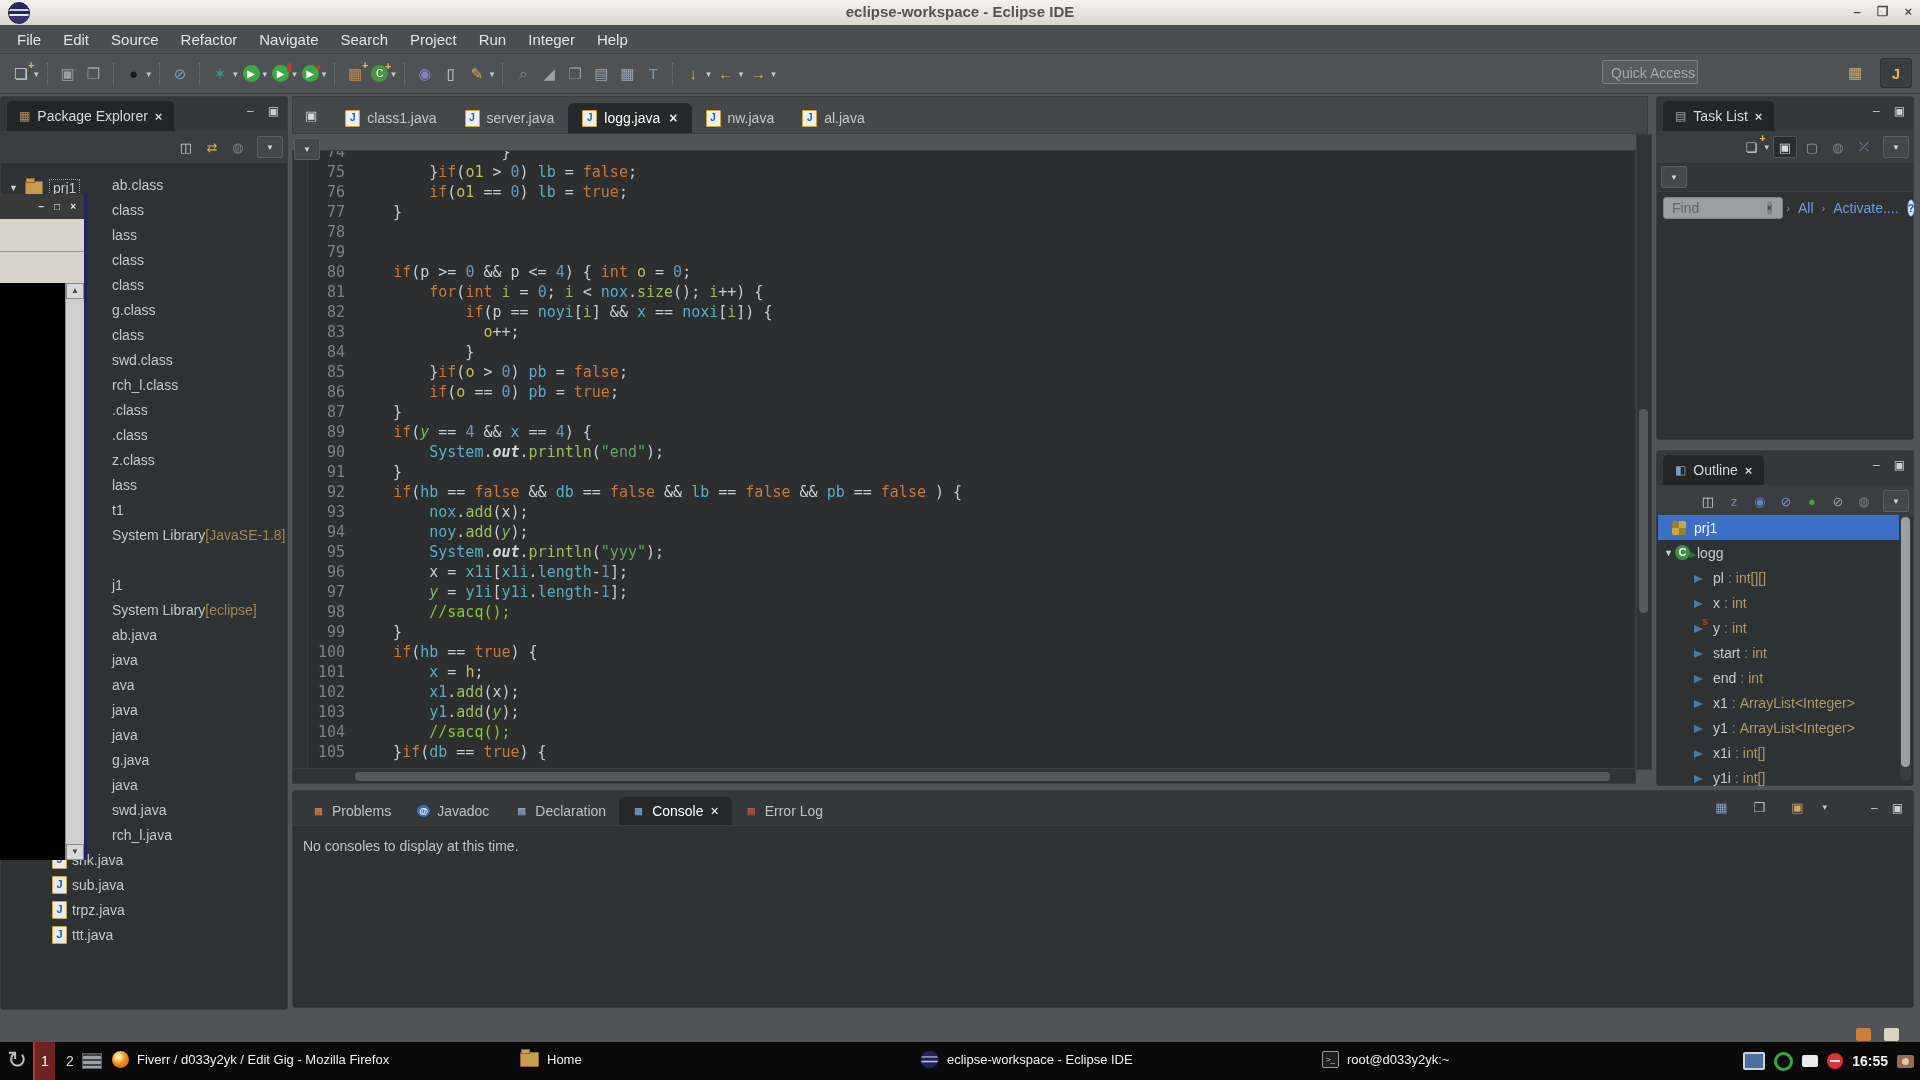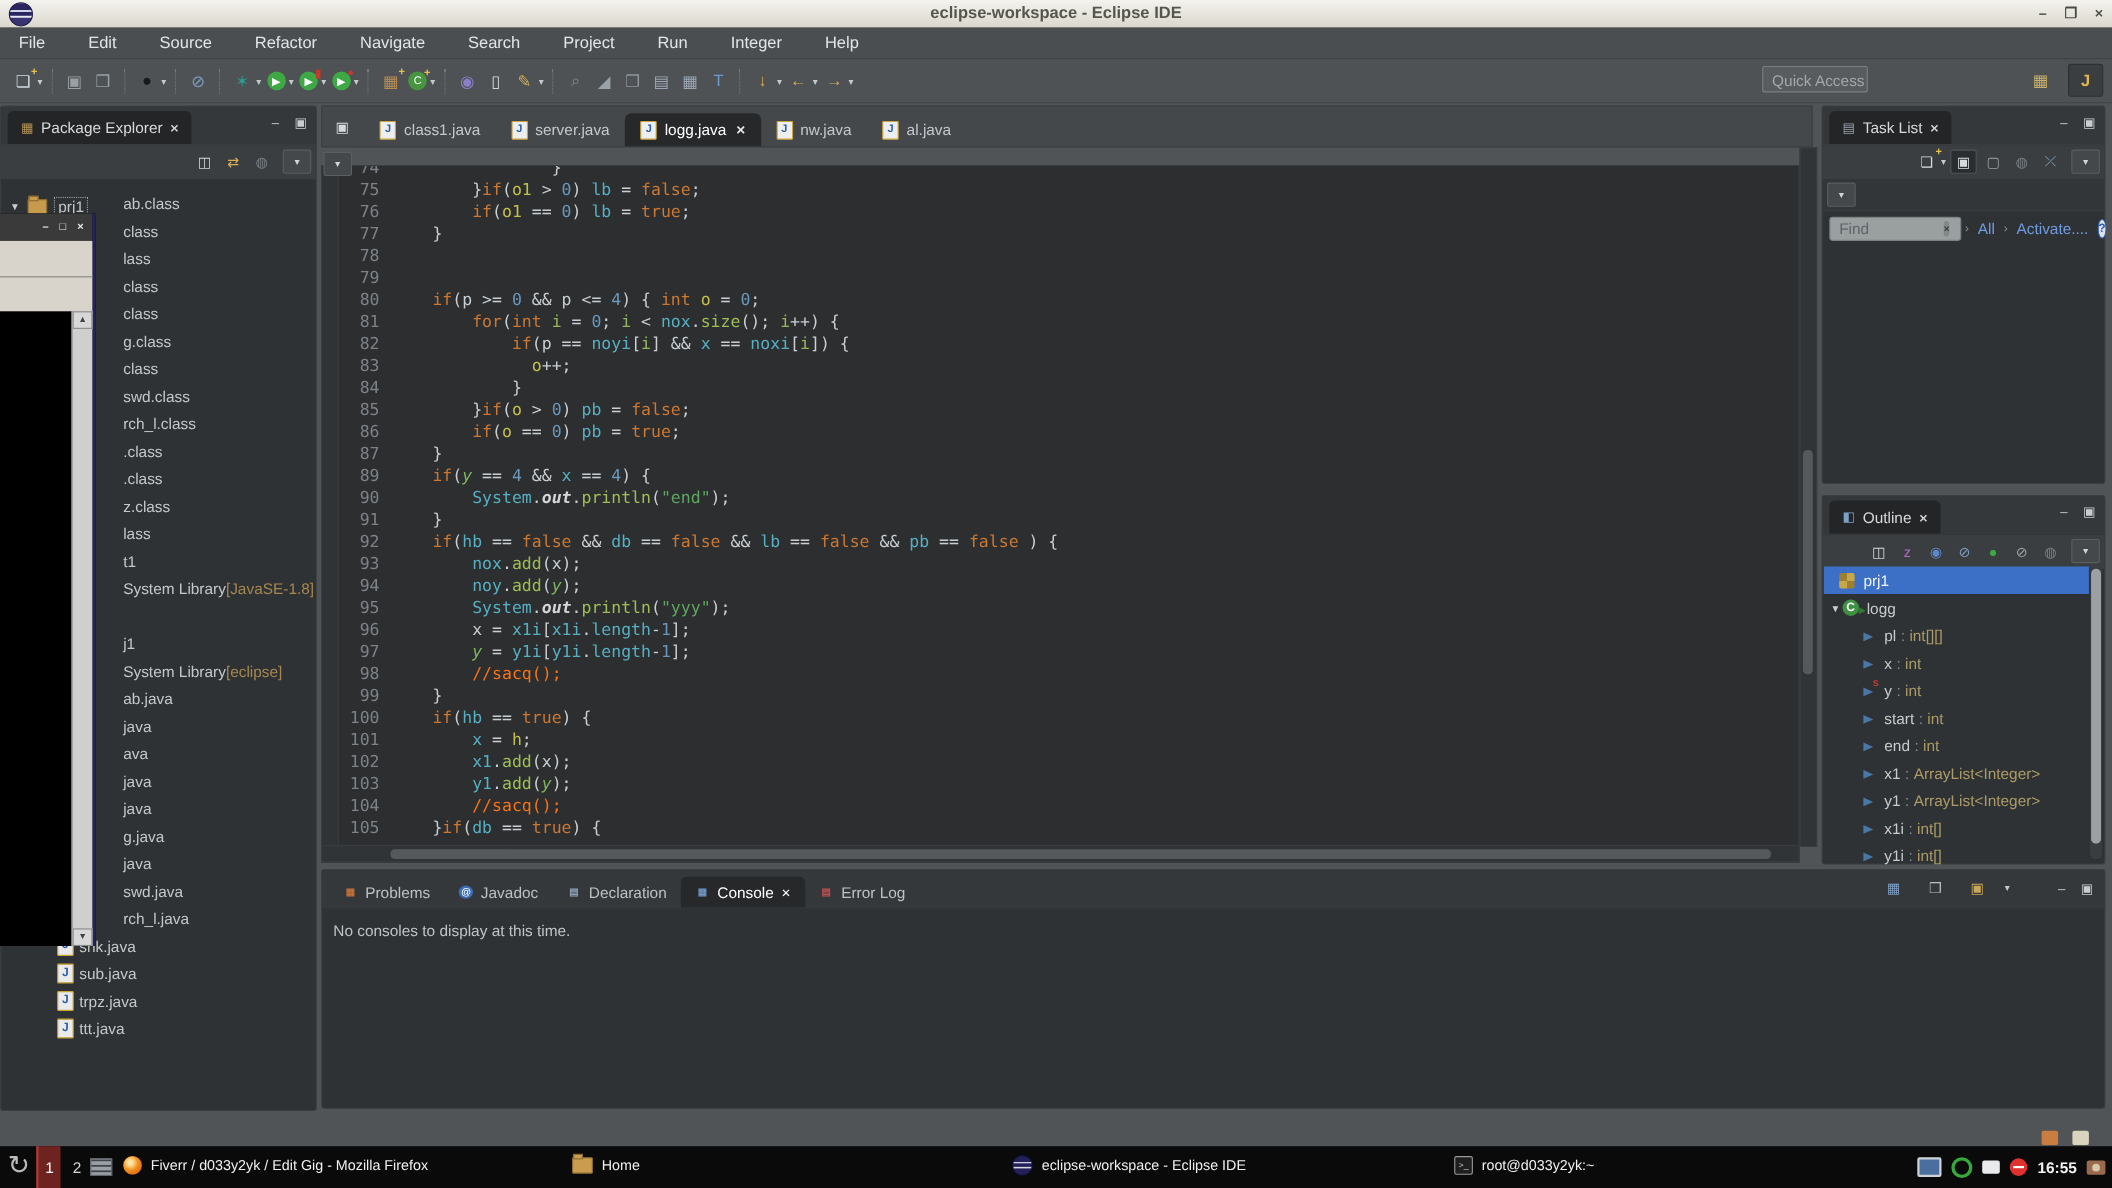--- a/index.html
+++ b/index.html
@@ -9,21 +9,21 @@
   #titlebar{position:absolute;left:0;top:0;width:1920px;height:25px;
     background:linear-gradient(#f4f3ee,#dad7ce);border-bottom:1px solid #b5b2a8;}
   #title{position:absolute;left:0;right:0;top:3px;text-align:center;font-weight:bold;
     font-size:15px;color:#55554d;}
   #ecl-logo{position:absolute;left:8px;top:2px;width:20px;height:20px;border-radius:50%;
     background:linear-gradient(#2a2560 30%,#cfd3e8 32%,#cfd3e8 38%,#2a2560 40%,#2a2560 55%,#e8eaf2 57%,#e8eaf2 64%,#3a3570 66%);border:1px solid #1d1a45;}
   #wincontrols{position:absolute;right:8px;top:4px;display:flex;gap:16px;}
   #wincontrols span{color:#4c4c46;font-size:13px;font-weight:bold;cursor:default;}
   
   #menubar{position:absolute;left:0;top:25px;width:1920px;height:29px;background:#4a4e50;
-    border-bottom:1px solid #3d4042;display:flex;align-items:center;padding-left:6px;box-sizing:border-box;gap:17px;}
+    border-bottom:1px solid #3d4042;display:flex;align-items:center;padding-left:6px;box-sizing:border-box;}
   .mitem{padding:4px 11px;color:#e2e5e7;font-size:15px;}
   
   #toolbar{position:absolute;left:0;top:54px;width:1920px;height:40px;background:#4e5254;
     border-bottom:1px solid #3d4042;display:flex;align-items:center;padding-left:8px;box-sizing:border-box;}
   .tgroup{display:flex;align-items:center;}
   .tsep{width:1px;height:22px;border-left:1px dotted #74797d;margin:0 6px;}
   .ticon{position:relative;width:20px;height:20px;margin:0 3px;display:flex;align-items:center;
     justify-content:center;font-size:15px;}
   .ticon.circ{border-radius:50%;width:17px;height:17px;font-size:10px;}
   .badge{position:absolute;right:-3px;top:-4px;font-size:10px;font-weight:bold;color:#e6c24e;}
@@ -83,21 +83,21 @@
     background:#44484a;border-radius:2px;display:flex;align-items:center;justify-content:center;
     font-size:8px;color:#d2d6d9;z-index:5;}
   #ecode{position:absolute;left:292px;top:56px;width:1344px;height:634px;background:#2c2e30;
     border:1px solid #3b3e40;box-sizing:border-box;overflow:hidden;}
   #gutterbg{position:absolute;left:0;top:0;bottom:0;width:14px;background:#303335;border-right:1px solid #393c3e;}
   #codewrap{position:absolute;left:0;top:-9px;font-family:"DejaVu Sans Mono",monospace;font-size:15px;}
   .cl{height:20px;line-height:20px;white-space:pre;}
   .ln{display:inline-block;width:52px;text-align:right;padding-right:12px;color:#7c8287;}
   .pl{color:#c8ced2;} .k{color:#cc7832;} .nm{color:#6897bb;} .cy{color:#56b0c2;}
   .yl{color:#c5c04d;} .gr{color:#95b75c;} .gi{color:#7fb761;font-style:italic;}
-  .mt{color:#9fbf55;} .st{color:#5fa75f;} .cm{color:#f97316;text-align:center;}
+  .mt{color:#9fbf55;} .st{color:#5fa75f;} .cm{color:#84cc16;text-align:center;}
   .ot{color:#d4d6d8;font-weight:bold;font-style:italic;}
   #vscroll{position:absolute;left:1636px;top:40px;width:14px;height:634px;background:#313436;border:1px solid #3b3e40;}
   #vthumb{position:absolute;left:2px;top:274px;width:9px;height:204px;background:#55595c;border-radius:4px;}
   #hscroll{position:absolute;left:292px;top:674px;width:1344px;height:16px;background:#313436;border:1px solid #3b3e40;box-sizing:border-box;}
   #hthumb{position:absolute;left:62px;top:3px;width:1255px;height:9px;background:#55595c;border-radius:4px;}
   
   #tl-drop{display:flex;align-items:center;height:28px;border-bottom:1px solid #3b3e40;background:#333639;}
   #tl-findrow{display:flex;align-items:center;height:32px;gap:8px;padding:0 6px;}
   #tl-find{width:120px;height:22px;background:#9aa0a0;border:1px solid #7b8183;border-radius:3px;
     color:#4d5557;font-size:14px;padding:0 22px 0 8px;box-sizing:border-box;font-family:"Liberation Sans",sans-serif;}

